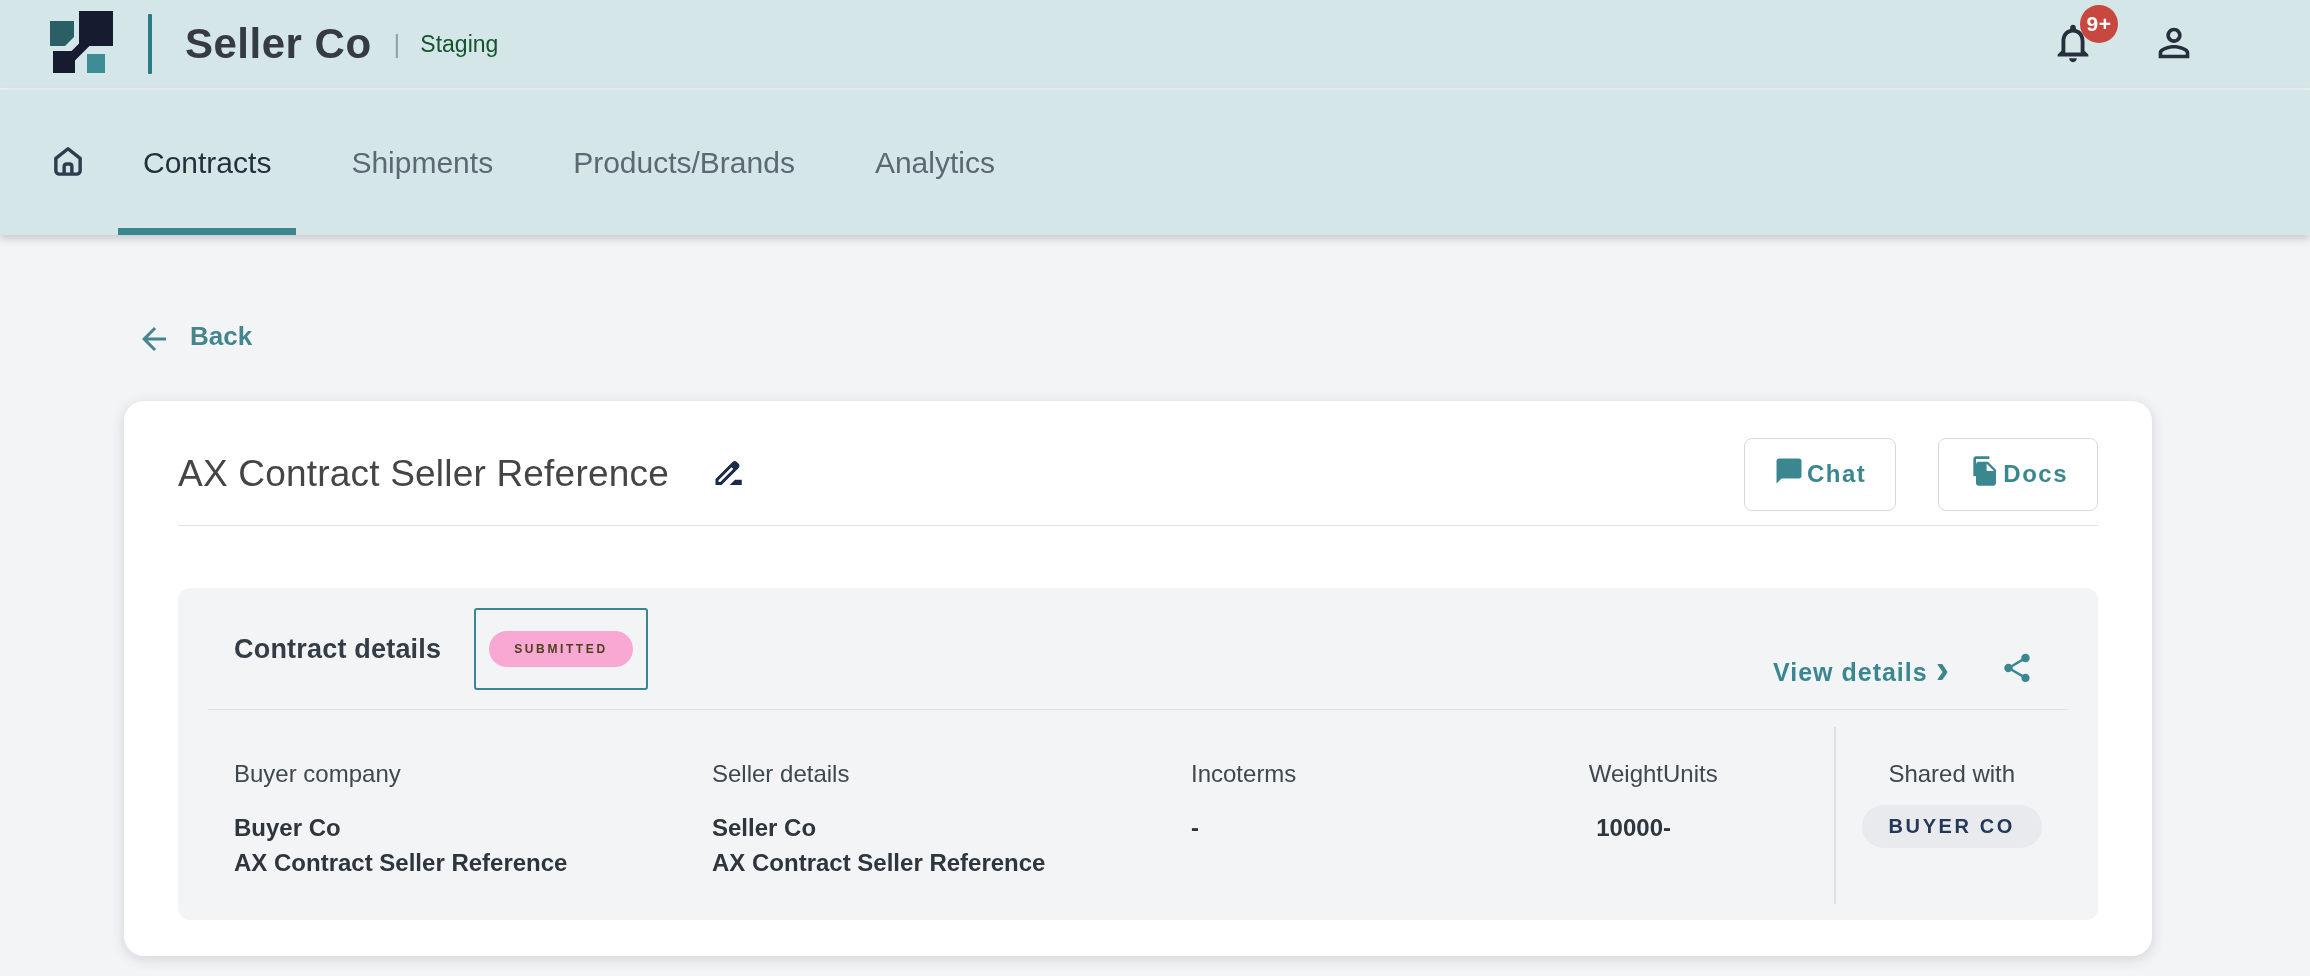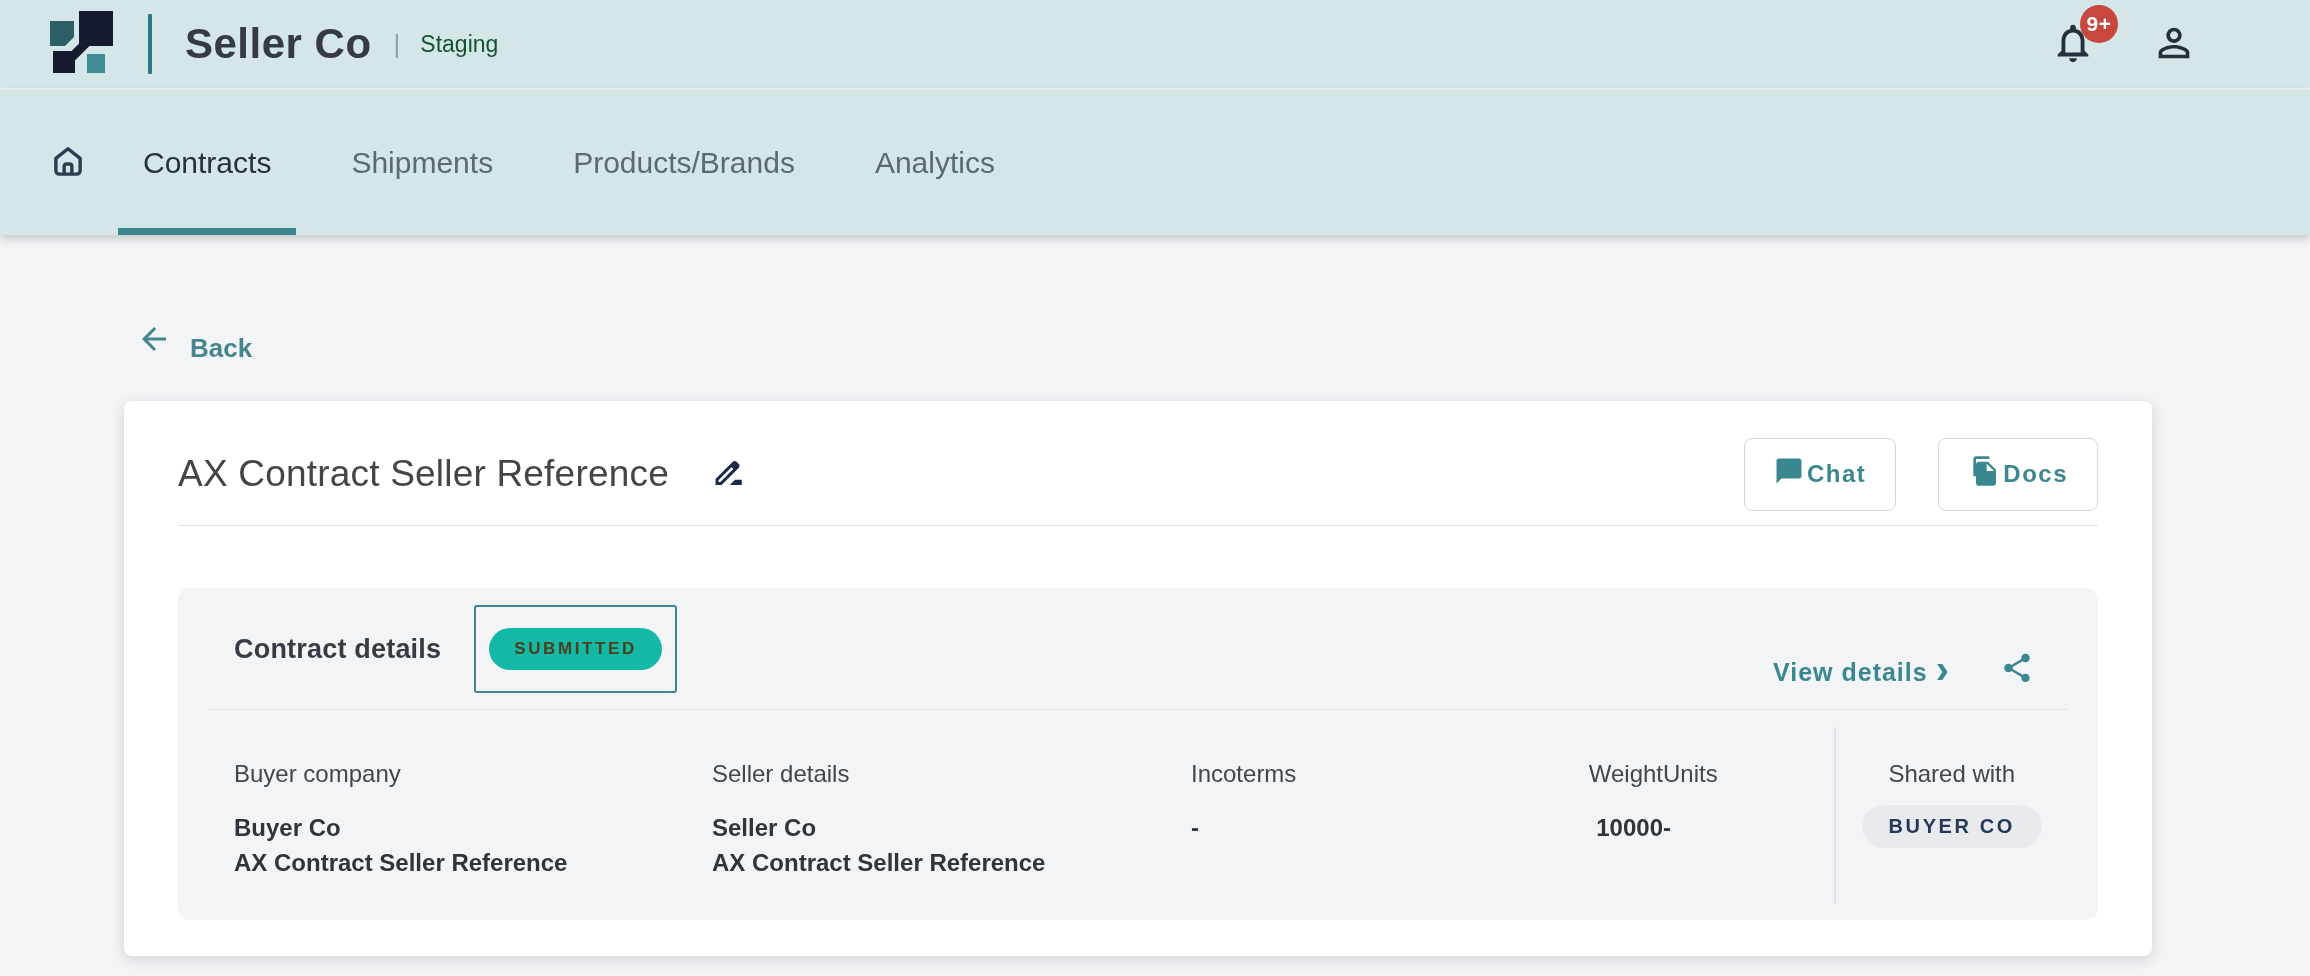--- a/index.html
+++ b/index.html
@@ -25,43 +25,43 @@
   .navbar{height:145px;background:#d4e6e8;display:flex;align-items:stretch;gap:30px;
     padding-left:48px;box-sizing:border-box;box-shadow:0 4px 8px rgba(90,96,102,.28);position:relative;z-index:2;}
   .home-btn{display:flex;align-items:center;background:none;border:none;padding:0;cursor:pointer;}
   .nav-item{display:flex;align-items:center;padding:7px 25px 0;font-size:30px;color:#5c6872;
     border-bottom:7px solid transparent;box-sizing:border-box;background:none;cursor:pointer;border-top:none;
     border-left:none;border-right:none;font-family:"Liberation Sans",sans-serif;}
   .nav-item.active{color:#25303c;border-bottom-color:#3a8790;}
 
   
   .content{padding:0 158px 0 124px;}
-  .back-row{margin:85px 0 36px 6px;display:inline-flex;align-items:flex-end;gap:18px;
+  .back-row{margin:85px 0 36px 6px;display:inline-flex;align-items:flex-start;gap:18px;
     color:#44858e;font-weight:bold;font-size:26px;cursor:pointer;background:none;border:none;
     font-family:"Liberation Sans",sans-serif;}
 
-  .card{width:2028px;background:#fff;border-radius:8px;box-shadow:0 3px 14px rgba(40,45,50,.16);
+  .card{width:2028px;background:#fff;border-radius:20px;box-shadow:0 3px 14px rgba(40,45,50,.16);
     box-sizing:border-box;padding:36px 54px;}
 
   .title-row{display:flex;align-items:center;min-height:74px;}
   .page-title{font-size:37px;font-weight:400;color:#454545;margin:0;letter-spacing:.2px;}
   .edit-btn{margin-left:42px;background:none;border:none;padding:0;cursor:pointer;display:flex;align-items:center;}
   .actions{margin-left:auto;display:flex;gap:42px;}
   .act-btn{display:flex;align-items:center;gap:3px;height:73px;padding:0 29px;background:#fff;
     border:1.5px solid #d5d9dd;border-radius:8px;color:#3a8790;font-weight:bold;font-size:24px;
     letter-spacing:1.5px;cursor:pointer;font-family:"Liberation Sans",sans-serif;}
 
   .title-divider{border:none;border-top:1.5px solid #e0e2e4;margin:14px 0 0 0;}
 
   .section{margin-top:62px;background:#f2f4f6;border-radius:12px;height:332px;
     box-sizing:border-box;padding:16px 30px 0;}
   .section-head{display:flex;align-items:center;height:90px;padding-left:26px;}
   .section-title{font-size:27px;font-weight:bold;color:#343c45;margin:0;letter-spacing:.2px;}
   .status-box{margin-left:33px;border:2.5px solid #3a8790;border-radius:3px;padding:21px 13px;display:inline-flex;}
-  .status-pill{background:#14b8a6;color:#4c3f1b;font-size:17px;font-weight:bold;letter-spacing:2.6px;
+  .status-pill{background:#f9a8d4;color:#4c3f1b;font-size:12px;font-weight:bold;letter-spacing:2.6px;
     padding:11px 25px;border-radius:999px;white-space:nowrap;}
   .head-right{margin-left:auto;display:flex;align-items:flex-end;gap:44px;padding-right:34px;margin-top:40px;}
   .view-details{display:flex;align-items:center;gap:8px;color:#3a8790;font-weight:bold;font-size:25px;
     letter-spacing:1px;background:none;border:none;cursor:pointer;font-family:"Liberation Sans",sans-serif;}
   .chevron{font-size:40px;line-height:20px;font-weight:bold;padding-bottom:6px;}
   .share-btn{background:none;border:none;padding:0;cursor:pointer;display:flex;align-items:center;}
 
   .section-divider{border:none;border-top:1.5px solid #e1e4e7;margin:15px 0 0 0;}
 
   .fields{display:flex;padding-left:26px;padding-top:50px;}

